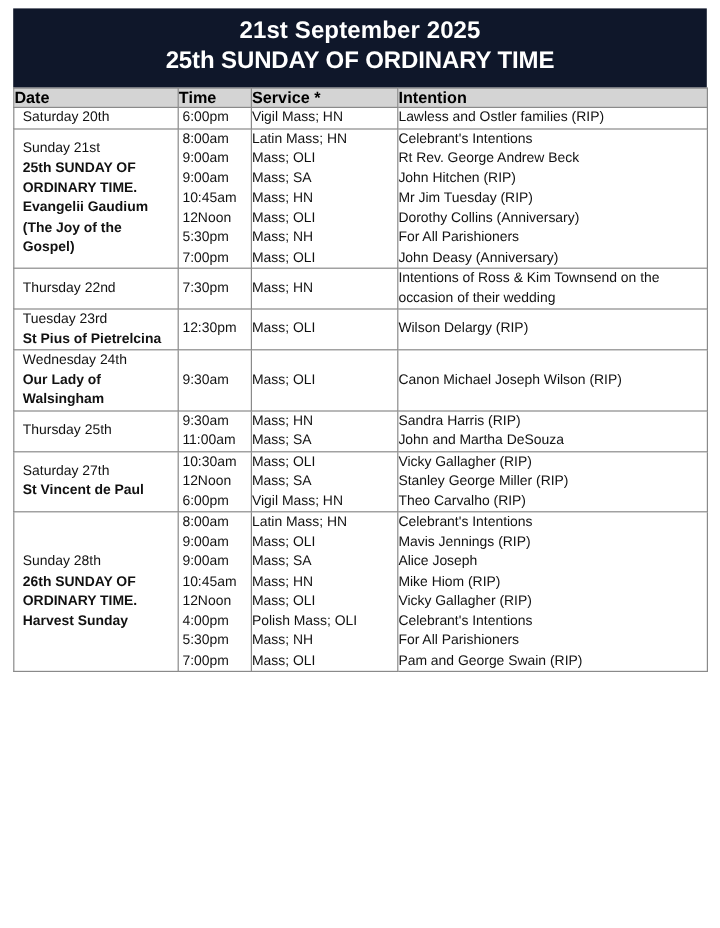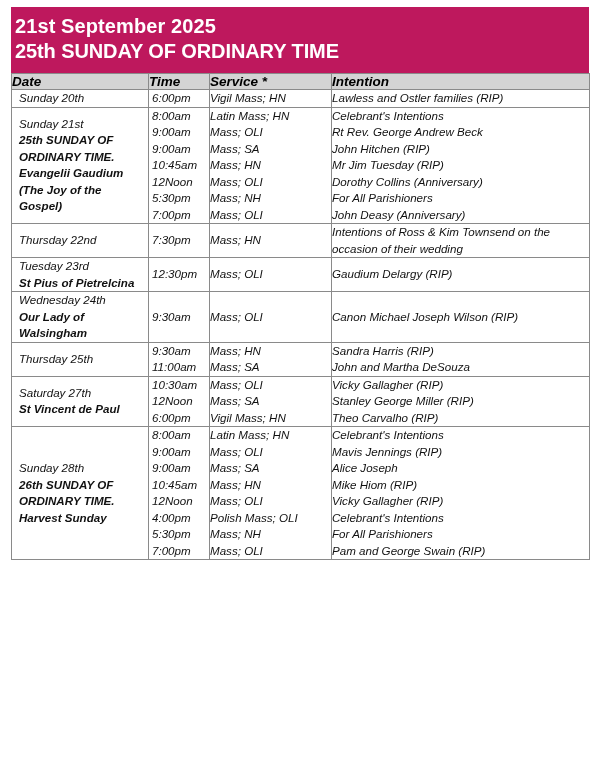--- a/index.html
+++ b/index.html
@@ -17,22 +17,23 @@
   .page {
     width: 600px;
     height: 773px;
     position: relative;
     box-sizing: border-box;
     padding: 7px 11px 0 11px;
     background: #ffffff;
   }
   
   .banner {
-    background: #be185d;
+    background: #0f172a;
     color: #ffffff;
+    text-align: center;
     padding: 7px 4px 9px 4px;
     box-sizing: border-box;
   }
   .banner-line1 {
     font-size: 20px;
     font-weight: bold;
     line-height: 25px;
     letter-spacing: 0.1px;
   }
   .banner-line2 {
@@ -47,21 +48,20 @@
     width: 578px;
     table-layout: fixed;
     font-size: 11.5px;
   }
   table.schedule th,
   table.schedule td {
     border: 1px solid #8a8a8a;
     vertical-align: middle;
     text-align: left;
     padding: 0;
-    font-style: italic;
   }
   thead th {
     background: #d4d4d4;
     font-weight: bold;
     font-size: 13.5px;
     padding: 5px 0 6px 7px;
     color: #000000;
   }
   .col-date   { width: 137px; }
   .col-time   { width: 61px; }
@@ -129,21 +129,21 @@
       <tr>
         <th>Date</th>
         <th>Time</th>
         <th>Service *</th>
         <th>Intention</th>
       </tr>
     </thead>
     <tbody id="schedule-body">
         <tr>
           <td class="cell date-cell">
-            <span class="date-main">Sunday 20th</span>
+            <span class="date-main">Saturday 20th</span>
           </td>
           <td class="cell stack time-cell">
             <span class="line">6:00pm</span>
           </td>
           <td class="cell stack ">
             <span class="line">Vigil Mass; HN</span>
           </td>
           <td class="cell">
             <span class="wrapline">Lawless and Ostler families (RIP)</span>
           </td>
@@ -205,21 +205,21 @@
             <span class="date-main">Tuesday 23rd</span>
             <span class="date-sub">St Pius of Pietrelcina</span>
           </td>
           <td class="cell stack time-cell">
             <span class="line">12:30pm</span>
           </td>
           <td class="cell stack ">
             <span class="line">Mass; OLI</span>
           </td>
           <td class="cell">
-            <span class="wrapline">Gaudium Delargy (RIP)</span>
+            <span class="wrapline">Wilson Delargy (RIP)</span>
           </td>
         </tr>
         <tr>
           <td class="cell date-cell">
             <span class="date-main">Wednesday 24th</span>
             <span class="date-sub">Our Lady of</span>
             <span class="date-sub">Walsingham</span>
           </td>
           <td class="cell stack time-cell">
             <span class="line">9:30am</span>

